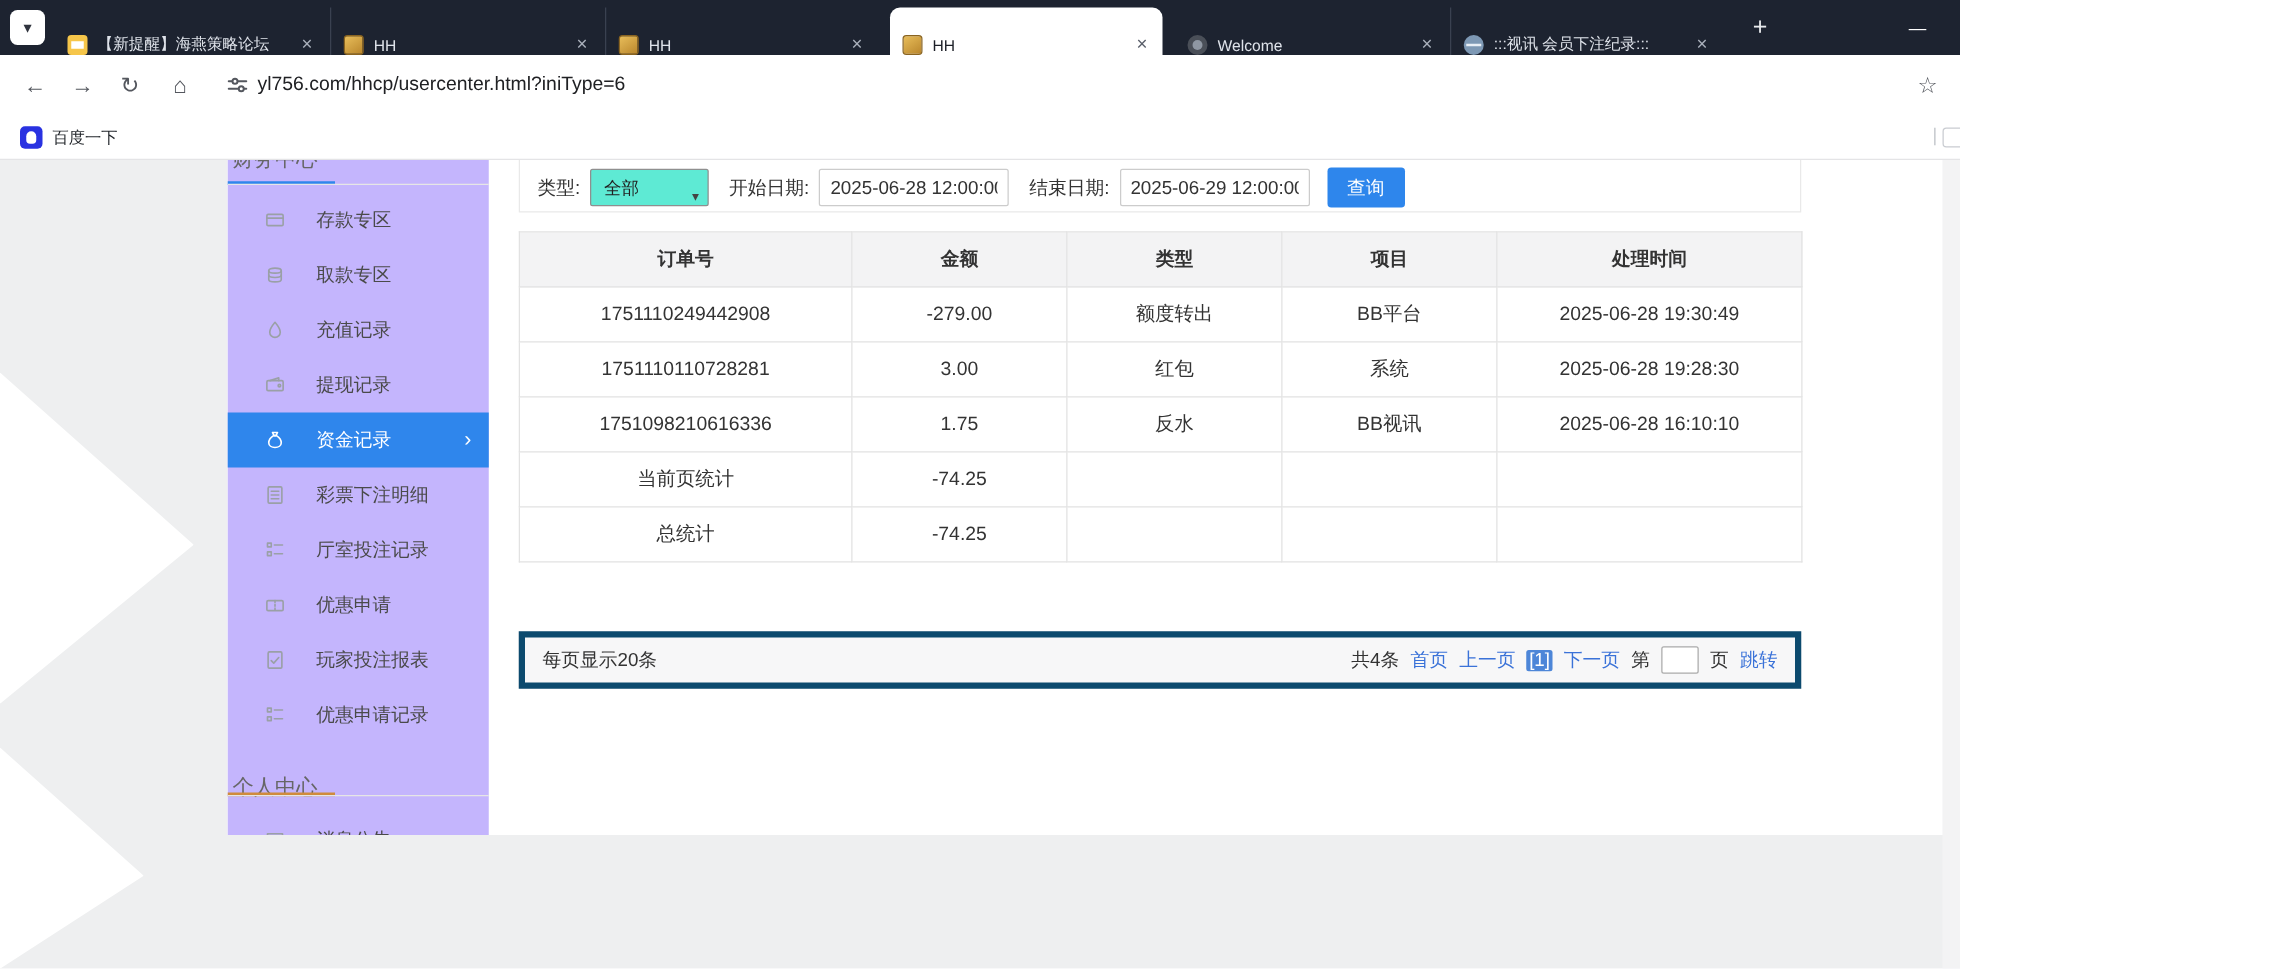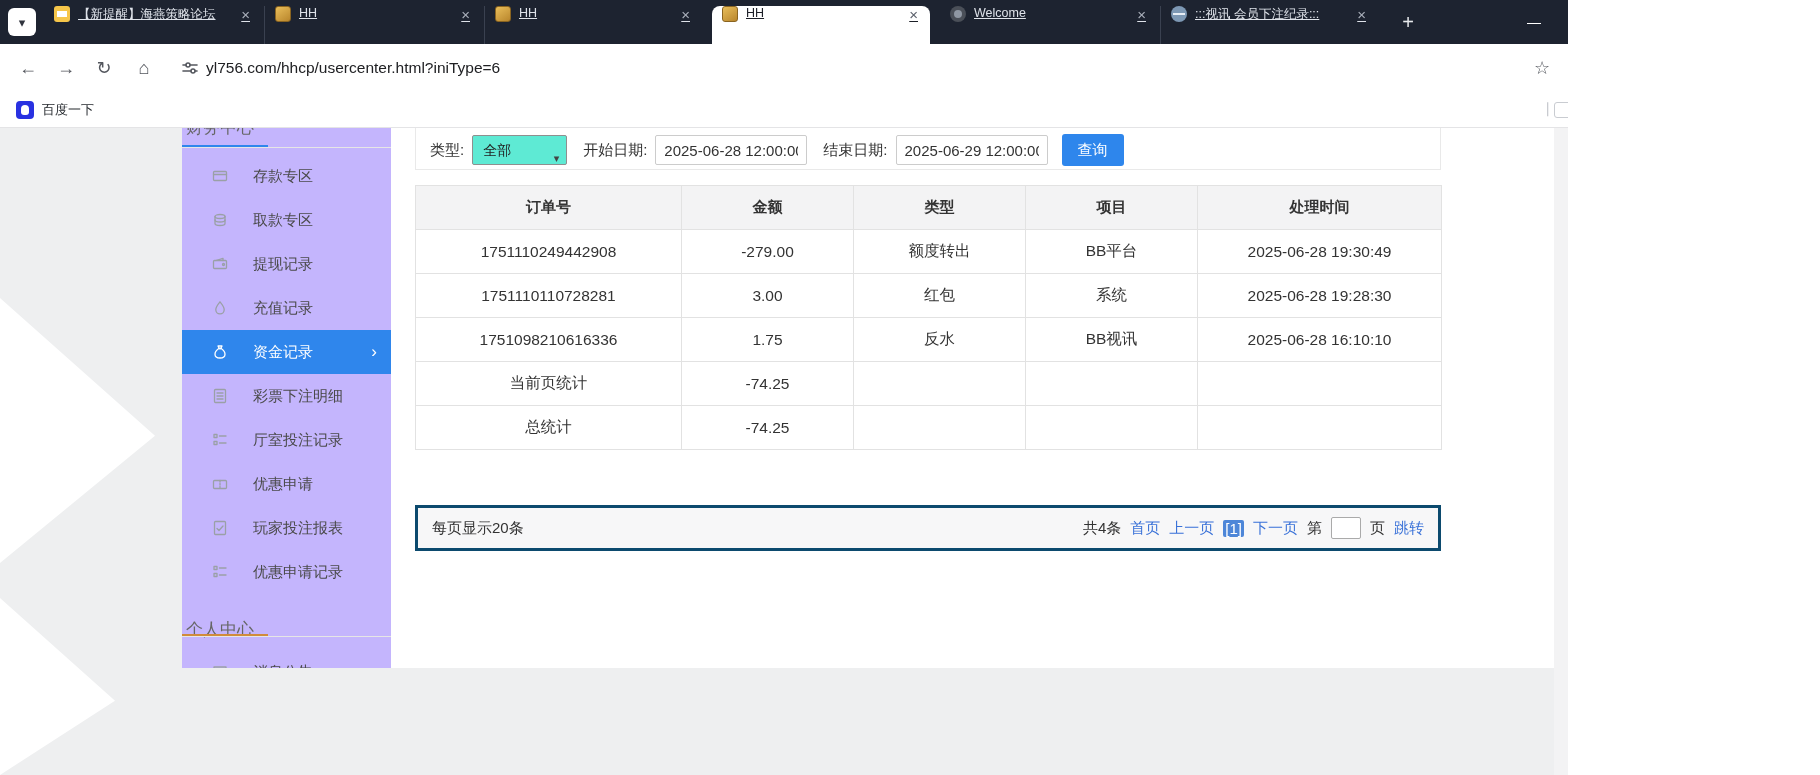--- a/index.html
+++ b/index.html
@@ -4,22 +4,22 @@
 <style>
   * { margin:0; padding:0; box-sizing:border-box; }
   body { font-family:"Liberation Sans","DejaVu Sans",sans-serif; background:#fff; }
   #screen { position:relative; width:1820px; height:775px; overflow:hidden; background:#fff; }
   #window { position:absolute; left:0; top:0; width:1568px; height:775px; overflow:hidden; }
 
   
   .tabstrip { position:absolute; left:0; top:0; width:1568px; height:44px; background:#1d2330; }
   .tab-search { position:absolute; left:8px; top:8px; width:28px; height:28px; background:#fff; border-radius:6px;
     color:#30343e; font-size:13px; display:flex; align-items:center; justify-content:center; cursor:pointer; }
-  .tab { position:absolute; top:6px; height:38px; width:218px; display:flex; align-items:flex-start; gap:8px;
-    padding:0 10px; color:#dfe3ea; font-size:12.5px; cursor:pointer;text-decoration:underline; }
+  .tab { position:absolute; top:6px; height:38px; width:218px; display:flex; align-items:flex-end; gap:8px;
+    padding:0 10px; color:#dfe3ea; font-size:12.5px; cursor:pointer; }
   .tab.sep { border-left:1px solid #3a4150; }
   .tab.active { background:#fff; color:#1c1f27; border-radius:8px 8px 0 0; }
   .tab-title { flex:1; white-space:nowrap; overflow:hidden; text-overflow:ellipsis; }
   .tab-close { color:#aab0bb; font-size:15px; padding:0 2px; }
   .tab.active .tab-close { color:#5a5f6a; }
   .fav { width:16px; height:16px; flex:0 0 16px; border-radius:3px; position:relative; }
   .fav-mail { background:#f6c64a; }
   .fav-mail::after { content:""; position:absolute; left:3px; top:5px; width:10px; height:6px; background:#fff; }
   .fav-hh { background:linear-gradient(145deg,#e8bd5a,#b9862c); border:1px solid #8a6420; }
   .fav-welcome { background:#4a4f58; border-radius:50%; }
@@ -88,21 +88,21 @@
   .txt-in { height:30px; width:152px; border:1px solid #ccc; border-radius:2px; font-size:15px; color:#333; padding:0 8px;
     font-family:"Liberation Sans","DejaVu Sans",sans-serif; }
   .btn-query { height:32px; padding:0 16px; background:#2e86ec; color:#fff; border:none; border-radius:3px; font-size:15px;
     cursor:pointer; margin-left:6px; }
   .gap-lbl { margin-left:8px; }
 
   table.data { position:absolute; left:0; top:57px; width:1026px; border-collapse:collapse; table-layout:fixed; }
   table.data th { background:#f3f3f4; border:1px solid #e2e2e2; font-size:15px; font-weight:bold; color:#333; padding:12px 4px; }
   table.data td { border:1px solid #e2e2e2; font-size:15.5px; color:#333; text-align:center; padding:11px 4px; height:20px; }
 
-  .footer-bar { position:absolute; left:0; top:377px; width:1026px; height:46px; background:#f7f7f8; border:3px solid #0c4a6e;
+  .footer-bar { position:absolute; left:0; top:377px; width:1026px; height:46px; background:#f7f7f8; border:5px solid #0c4a6e;
     display:flex; align-items:center; justify-content:space-between; padding:0 14px; font-size:15px; color:#333; }
   .pager { display:flex; align-items:center; gap:9px; }
   .pg-link { color:#3a72d8; cursor:pointer; text-decoration:none; }
   .pg-cur { background:#4d86d8; color:#fff; padding:0 2px; border-radius:2px; }
   .pg-input { width:30px; height:22px; border:1px solid #aaa; border-radius:2px; background:#fff; }
 </style>
 </head>
 <body>
 
 <div id="screen">
@@ -197,31 +197,31 @@
             <li class="menu-item">
               <svg viewBox="0 0 16 16">
                   <ellipse cx="8" cy="4.5" rx="5" ry="2"></ellipse>
                   <path d="M3 4.5v7c0 1.1 2.2 2 5 2s5-.9 5-2v-7"></path>
                   <path d="M3 8c0 1.1 2.2 2 5 2s5-.9 5-2"></path>
                 </svg>
               <span>取款专区</span>
             </li>
             <li class="menu-item">
               <svg viewBox="0 0 16 16">
+                  <path d="M8 1.8C8 1.8 3.8 6.8 3.8 9.7a4.2 4.2 0 0 0 8.4 0C12.2 6.8 8 1.8 8 1.8Z"></path>
+                </svg>
+              <span>充值记录</span>
+            </li>
+            <li class="menu-item">
+              <svg viewBox="0 0 16 16">
                   <rect x="1.5" y="4.5" width="13" height="8" rx="1"></rect>
                   <path d="M4 4.5l7-2.2v2.2"></path>
                   <circle cx="11.5" cy="8.5" r="1"></circle>
                 </svg>
               <span>提现记录</span>
-            </li>
-            <li class="menu-item">
-              <svg viewBox="0 0 16 16">
-                  <path d="M8 1.8C8 1.8 3.8 6.8 3.8 9.7a4.2 4.2 0 0 0 8.4 0C12.2 6.8 8 1.8 8 1.8Z"></path>
-                </svg>
-              <span>充值记录</span>
             </li>
             <li class="menu-item active">
               <svg viewBox="0 0 16 16">
                   <path d="M6 2h4l-1.2 2.5H7.2Z"></path>
                   <path d="M6.8 4.5C4.5 6 3 8 3 10.2 3 12.5 5.2 14 8 14s5-1.5 5-3.8C13 8 11.5 6 9.2 4.5Z"></path>
                 </svg>
               <span>资金记录</span>
               <span class="chev">›</span>
             </li>
             <li class="menu-item">

